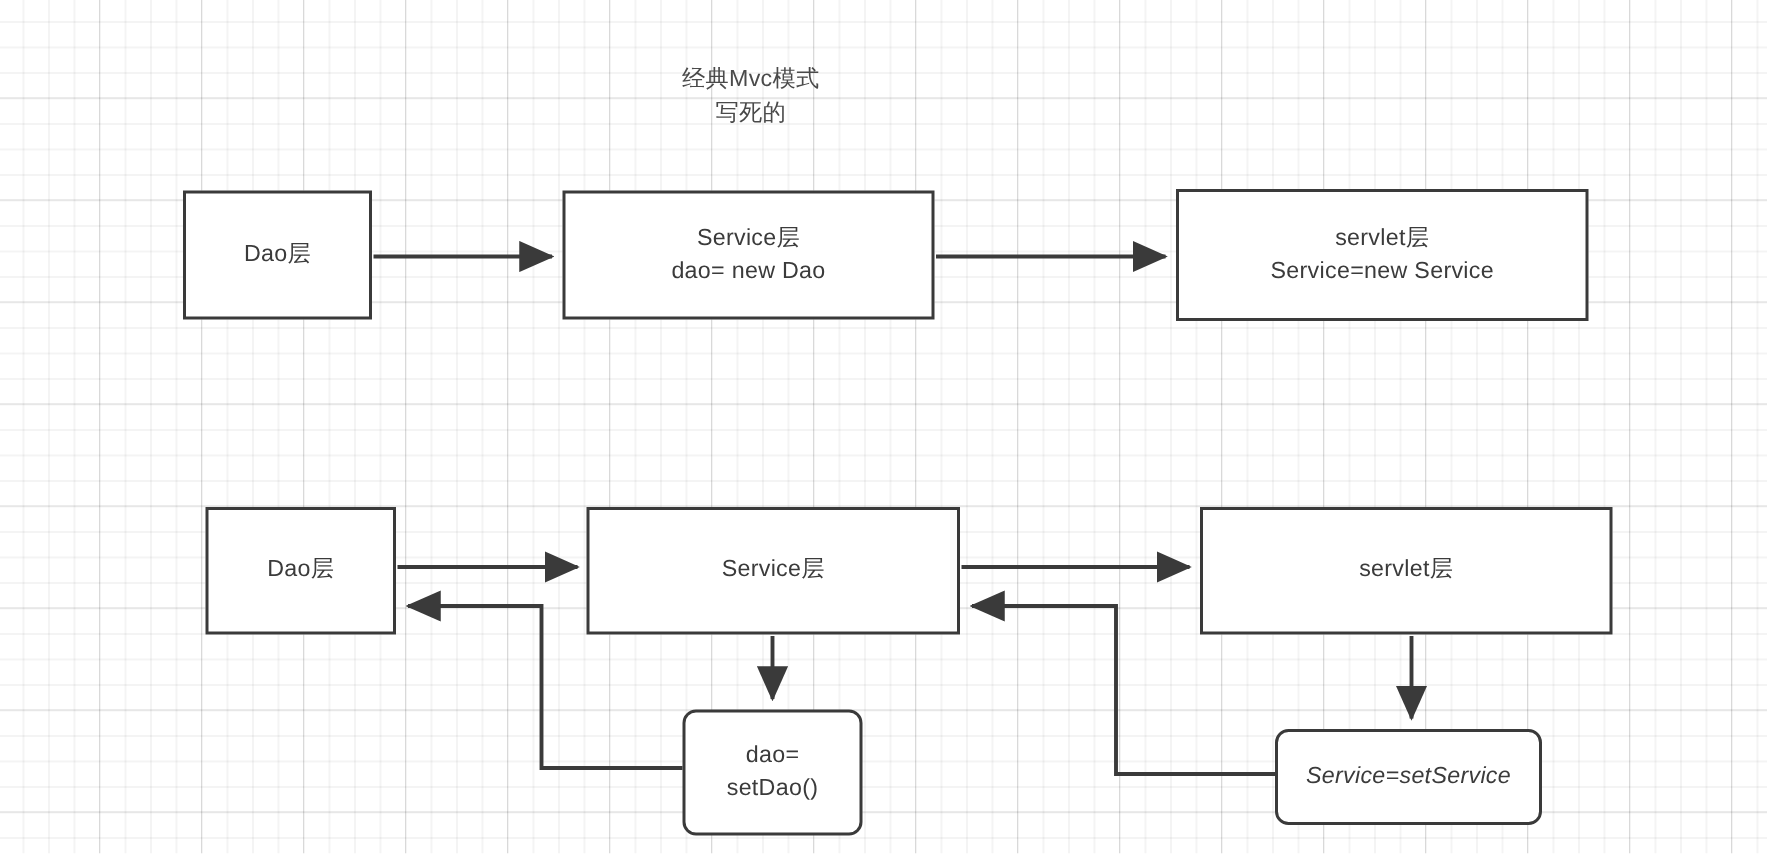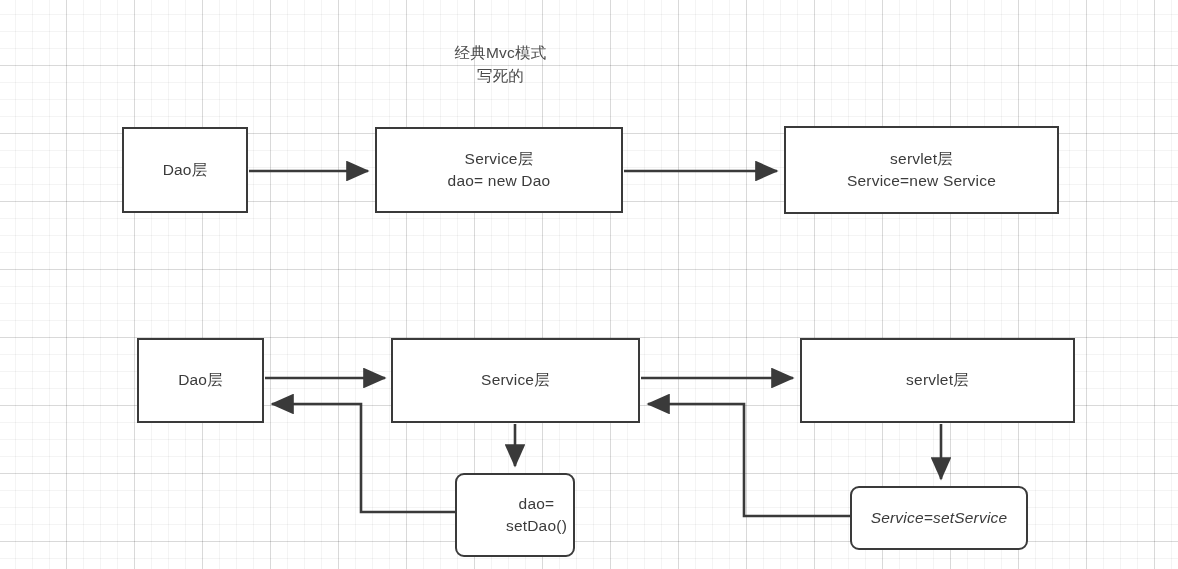--- a/index.html
+++ b/index.html
@@ -109,21 +109,21 @@
       </div>
       <div class="node" style="left: 137px; top: 338px; width: 127px; height: 85px;">
         <span class="node-text">Dao层</span>
       </div>
       <div class="node" style="left: 391px; top: 338px; width: 249px; height: 85px;">
         <span class="node-text">Service层</span>
       </div>
       <div class="node" style="left: 800px; top: 338px; width: 275px; height: 85px;">
         <span class="node-text">servlet层</span>
       </div>
-      <div class="node rounded" style="left: 455px; top: 473px; width: 120px; height: 84px; justify-content: flex-end;">
+      <div class="node rounded" style="left: 455px; top: 473px; width: 120px; height: 84px;">
         <span class="node-text">dao=
 setDao()</span>
       </div>
       <div class="node rounded" style="left: 850px; top: 486px; width: 178px; height: 64px; font-style: italic;">
         <span class="node-text">Service=setService</span>
       </div>
     </div>
 
 </div>
 

